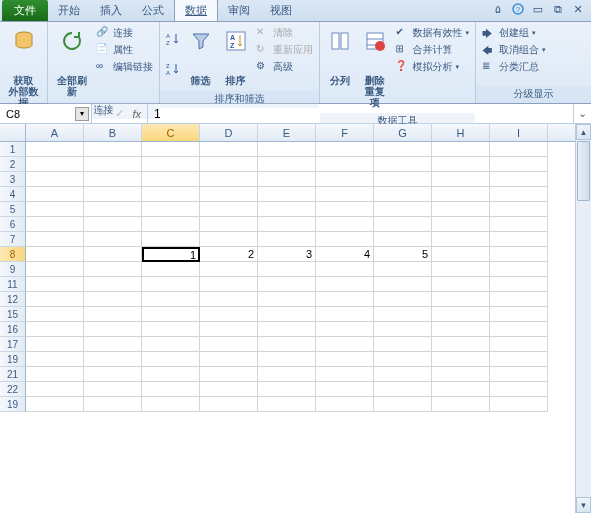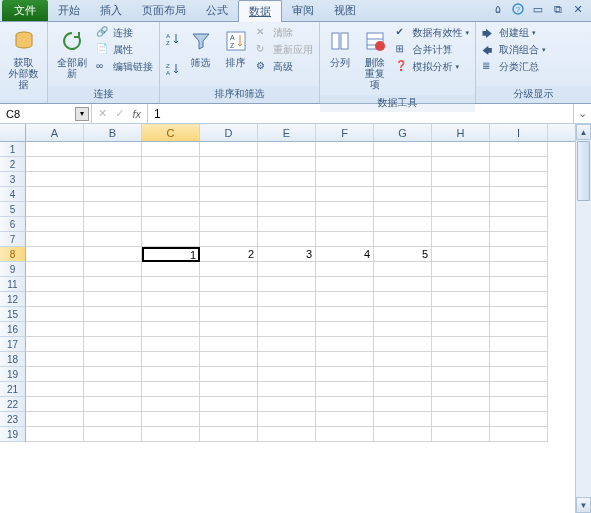--- a/index.html
+++ b/index.html
@@ -1,31 +1,31 @@
 <!DOCTYPE html>
 <html><head>
 <meta charset="utf-8">
 <style>
 * { box-sizing: border-box; margin: 0; padding: 0; font-family: "Microsoft YaHei", SimSun, sans-serif; }
 body { background: #fff; width: 591px; height: 513px; overflow: hidden; font-size: 11px; }
 
 
-.tabbar { display: flex; background: linear-gradient(#dce7f5, #cddff0); height: 22px; align-items: center; border-bottom: 1px solid #8ba0bc; position: relative; }
+.tabbar { display: flex; background: linear-gradient(#dce7f5, #cddff0); height: 22px; align-items: flex-end; border-bottom: 1px solid #8ba0bc; position: relative; }
 .tab { padding: 3px 10px 3px 10px; color: #3b5a82; cursor: default; }
 .tab.file { background: linear-gradient(#2f8e2f, #186a18); color: #fff; border-radius: 2px 2px 0 0; margin-left: 2px; padding: 3px 12px; }
 .tab.active { background: #f5f9fd; border: 1px solid #8ba0bc; border-bottom: none; border-radius: 2px 2px 0 0; color: #3b5a82; text-decoration: underline; }
 .titlebar-right { position: absolute; right: 6px; top: 2px; display: flex; gap: 6px; color: #3b5a82; }
 .tbr-icon { width: 14px; height: 14px; display: flex; align-items: center; justify-content: center; }
 
 
 .ribbon { background: linear-gradient(#eaf1fa, #dde9f7); height: 82px; display: flex; border-bottom: 1px solid #8ba0bc; }
 .rgroup { border-right: 1px solid #b8cde4; display: flex; flex-direction: column; }
 .rgroup-body { flex: 1; display: flex; align-items: flex-start; padding: 3px 4px; gap: 2px; }
 .rgroup-label { text-align: center; font-size: 10px; color: #3b5a82; padding: 1px 0 2px 0; background: rgba(200,220,240,0.3); }
-.rbtn-big { display: flex; flex-direction: column; align-items: center; justify-content: flex-start; width: 42px; padding: 2px; gap: 2px; }
+.rbtn-big { display: flex; flex-direction: column; align-items: center; justify-content: flex-start; width: 42px; padding: 2px; gap: 20px; font-weight: bold; }
 .rbtn-big .ic { width: 28px; height: 28px; display: flex; align-items: center; justify-content: center; }
 .rbtn-big .lbl { font-size: 10px; color: #3b5a82; text-align: center; line-height: 1.1; }
 .rcol { display: flex; flex-direction: column; gap: 1px; }
 .rsmall { display: flex; align-items: center; gap: 3px; font-size: 10px; color: #3b5a82; padding: 1px 2px; white-space: nowrap; }
 .rsmall .ic { width: 14px; height: 14px; }
 
 
 .fbar { display: flex; height: 20px; border-bottom: 1px solid #b8cde4; background: #fff; align-items: stretch; justify-content: center; }
 .namebox { width: 92px; border-right: 1px solid #b8cde4; display: flex; align-items: center; padding: 0 6px; position: relative; background: #fff; }
 .namebox-dd { position: absolute; right: 2px; width: 14px; height: 14px; background: #e6e6e6; border: 1px solid #999; display: flex; align-items: center; justify-content: center; font-size: 8px; }
@@ -52,21 +52,20 @@
 
 svg { display: block; }
 </style>
 </head>
 <body>
 
 <div class="tabbar">
   <div class="tab file">文件</div>
   <div class="tab">开始</div>
   <div class="tab">插入</div>
-  <div class="tab">页面布局</div>
   <div class="tab">公式</div>
   <div class="tab active">数据</div>
   <div class="tab">审阅</div>
   <div class="tab">视图</div>
   <div class="titlebar-right">
     <span class="tbr-icon">۵</span>
     <span class="tbr-icon">
         <svg width="12" height="12">
           <circle cx="6" cy="6" r="5" fill="none" stroke="#3b8ed6" stroke-width="1.5"></circle>
           <text x="6" y="9" text-anchor="middle" font-size="8" fill="#3b8ed6">?</text>
@@ -445,32 +444,20 @@
           <div class="cell"></div>
           <div class="cell"></div>
           <div class="cell"></div>
           <div class="cell"></div>
           <div class="cell"></div>
           <div class="cell"></div>
           <div class="cell"></div>
           <div class="cell"></div>
         </div>
         <div class="row">
-          <div class="rowhdr">18</div>
-          <div class="cell"></div>
-          <div class="cell"></div>
-          <div class="cell"></div>
-          <div class="cell"></div>
-          <div class="cell"></div>
-          <div class="cell"></div>
-          <div class="cell"></div>
-          <div class="cell"></div>
-          <div class="cell"></div>
-        </div>
-        <div class="row">
           <div class="rowhdr">19</div>
           <div class="cell"></div>
           <div class="cell"></div>
           <div class="cell"></div>
           <div class="cell"></div>
           <div class="cell"></div>
           <div class="cell"></div>
           <div class="cell"></div>
           <div class="cell"></div>
           <div class="cell"></div>
@@ -482,32 +469,20 @@
           <div class="cell"></div>
           <div class="cell"></div>
           <div class="cell"></div>
           <div class="cell"></div>
           <div class="cell"></div>
           <div class="cell"></div>
           <div class="cell"></div>
         </div>
         <div class="row">
           <div class="rowhdr">22</div>
-          <div class="cell"></div>
-          <div class="cell"></div>
-          <div class="cell"></div>
-          <div class="cell"></div>
-          <div class="cell"></div>
-          <div class="cell"></div>
-          <div class="cell"></div>
-          <div class="cell"></div>
-          <div class="cell"></div>
-        </div>
-        <div class="row">
-          <div class="rowhdr">23</div>
           <div class="cell"></div>
           <div class="cell"></div>
           <div class="cell"></div>
           <div class="cell"></div>
           <div class="cell"></div>
           <div class="cell"></div>
           <div class="cell"></div>
           <div class="cell"></div>
           <div class="cell"></div>
         </div>

